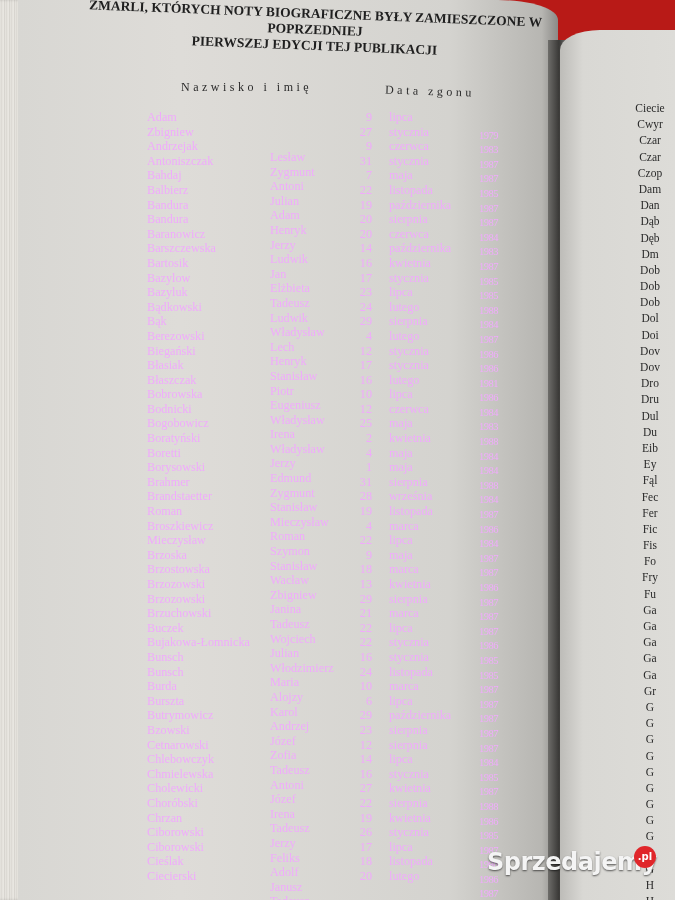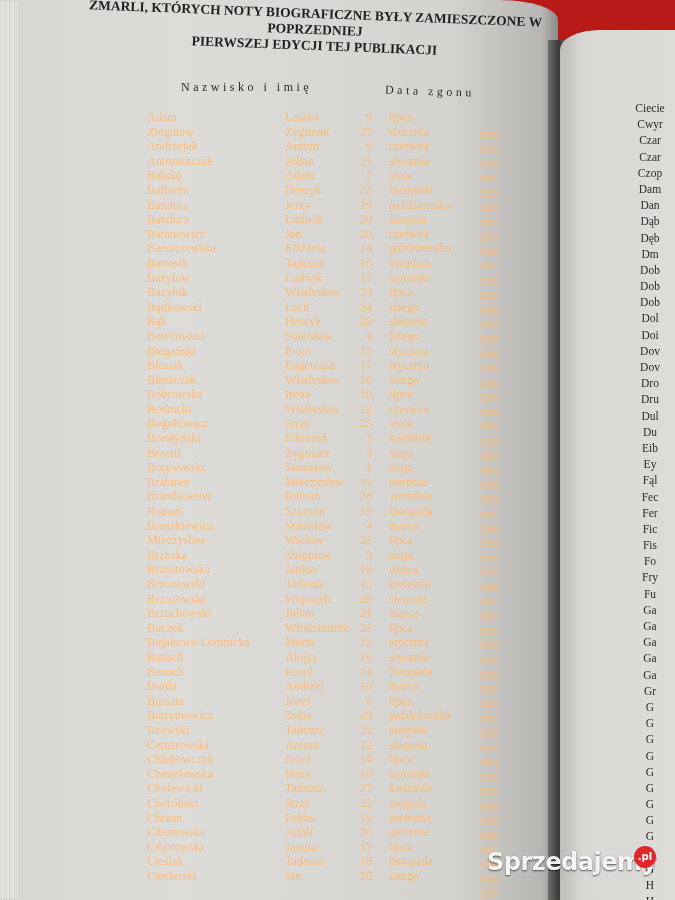--- a/index.html
+++ b/index.html
@@ -31,24 +31,24 @@
     position:absolute; left:85px; top:6px; width:460px;
     text-align:center; font-weight:bold; font-size:13.5px; line-height:16px;
     color:#1f1f1f; transform:rotate(2.2deg); transform-origin:center;
   }
   .col-head {
     position:absolute; top:80px; font-size:12px; letter-spacing:3.5px; color:#2b2b2b;
   }
   .col-head.name { left:181px; }
   .col-head.date { left:385px; top:84px; transform:rotate(2deg); }
   .rows { position:absolute; left:147px; top:110px; width:400px; }
-  .row { position:relative; height:14.6px; font-size:12.2px; line-height:14.6px; color:#fdba74; white-space:nowrap; }
+  .row { position:relative; height:14.6px; font-size:12.2px; line-height:14.6px; color:#f0abfc; white-space:nowrap; }
   .row span { position:absolute; top:0; }
   .c-surname { left:0; }
-  .c-first { left:138px; }
+  .c-first { left:123px;margin-top:40px; }
   .c-day { left:198px; width:27px; text-align:right; }
   .c-month { left:242px; }
   .c-year { left:332px; font-size:10.5px; letter-spacing:-0.5px; top:4px !important; }
   .rp-list { position:absolute; left:625px; top:100px; font-size:11.5px; line-height:16.2px; color:#2a2a2a; }
   .rp-list div { height:16.2px; overflow:hidden; width:50px;text-align:center; }
   .watermark {
     position:absolute; left:487px; top:848px;
     font-family:"DejaVu Sans","Liberation Sans",sans-serif; font-weight:bold;
     font-size:24px; color:#f4f4f4; letter-spacing:-0.5px;
     text-shadow:0 1px 2px rgba(0,0,0,0.6);

